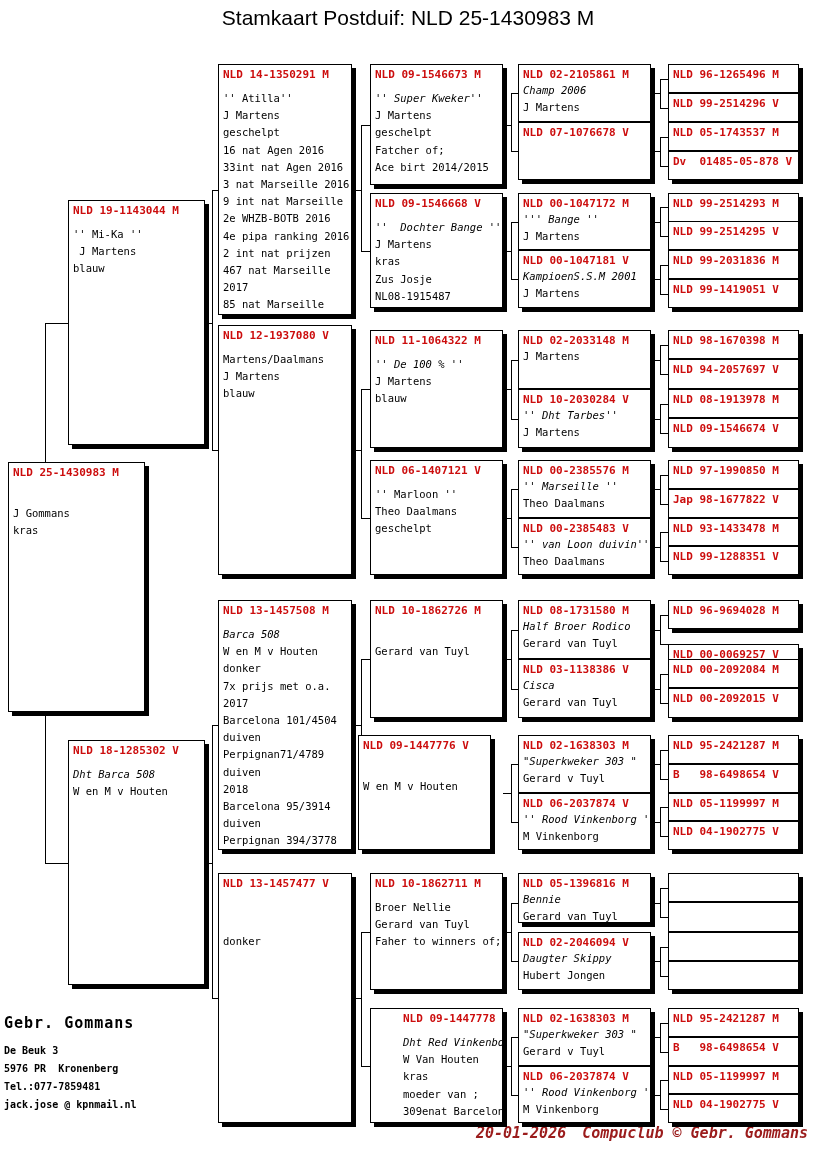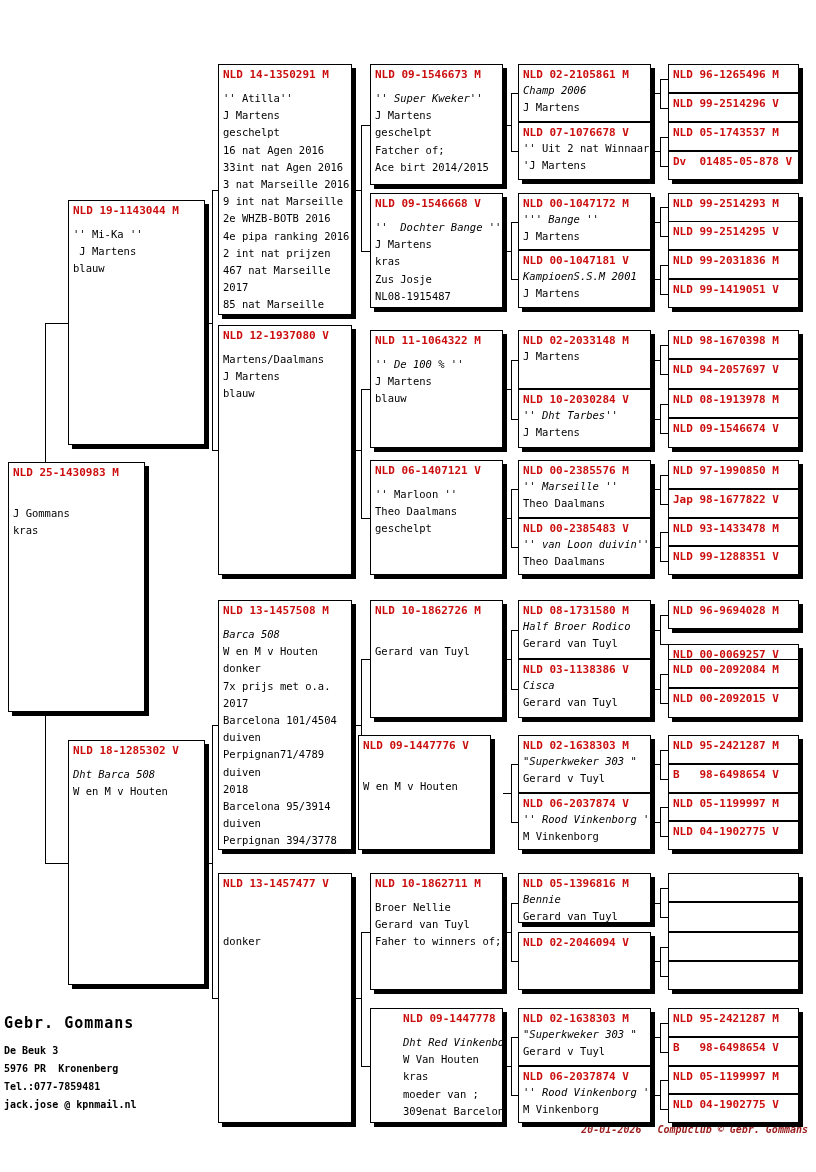--- a/index.html
+++ b/index.html
@@ -14,27 +14,28 @@
   .body{margin-top:10px;}
   .body.tight{margin-top:2px;}
   .bline{font-size:10.5px;height:17.2px;line-height:17.2px;padding:0 4px;
          white-space:pre;color:#000;overflow:hidden;}
   .it{font-style:italic;}
   .cline{position:absolute;background:#000;z-index:0;}
   .owner{position:absolute;left:4px;top:1014px;color:#000;}
   .owner-name{font-size:15px;font-weight:bold;letter-spacing:1px;margin-bottom:10px;}
   .owner-line{font-size:10px;font-weight:bold;height:18px;line-height:18px;white-space:pre;}
   .footer{position:absolute;top:1124px;right:8px;text-align:right;color:#9b1c1c;
-          font-style:italic;font-weight:bold;font-size:10px;white-space:pre;}
+          font-style:italic;font-weight:bold;font-size:15px;white-space:pre;}
   .footer span{margin-left:16px;}
 </style>
 </head>
 <body>
 
 <div id="page">
+  <div class="title">Stamkaart Postduif: NLD 25-1430983 M</div>
   <div id="chart">
       <div class="cline" style="left: 45px; top: 323px; width: 1.4px; height: 540px;"></div>
       <div class="cline" style="left: 45px; top: 323px; width: 23px; height: 1.4px;"></div>
       <div class="cline" style="left: 45px; top: 863px; width: 23px; height: 1.4px;"></div>
       <div class="cline" style="left: 205px; top: 323px; width: 7px; height: 1.4px;"></div>
       <div class="cline" style="left: 212px; top: 190px; width: 1.4px; height: 260px;"></div>
       <div class="cline" style="left: 212px; top: 190px; width: 6px; height: 1.4px;"></div>
       <div class="cline" style="left: 212px; top: 450px; width: 6px; height: 1.4px;"></div>
       <div class="cline" style="left: 205px; top: 863px; width: 7px; height: 1.4px;"></div>
       <div class="cline" style="left: 212px; top: 725px; width: 1.4px; height: 273px;"></div>
@@ -297,24 +298,20 @@
       </div>
       <div class="pbox" style="left: 518px; top: 64px; width: 133px; height: 58px;">
         <div class="ring">NLD 02-2105861 M</div>
         <div class="body tight">
           <div class="bline it">Champ 2006</div>
           <div class="bline">J Martens</div>
         </div>
       </div>
       <div class="pbox" style="left: 518px; top: 122px; width: 133px; height: 58px;">
         <div class="ring">NLD 07-1076678 V</div>
-        <div class="body tight">
-          <div class="bline">'' Uit 2 nat Winnaar</div>
-          <div class="bline">'J Martens</div>
-        </div>
       </div>
       <div class="pbox" style="left: 518px; top: 193px; width: 133px; height: 57px;">
         <div class="ring">NLD 00-1047172 M</div>
         <div class="body tight">
           <div class="bline it">''' Bange ''</div>
           <div class="bline">J Martens</div>
         </div>
       </div>
       <div class="pbox" style="left: 518px; top: 250px; width: 133px; height: 58px;">
         <div class="ring">NLD 00-1047181 V</div>
@@ -380,20 +377,24 @@
       </div>
       <div class="pbox" style="left: 518px; top: 873px; width: 133px; height: 50px;">
         <div class="ring">NLD 05-1396816 M</div>
         <div class="body tight">
           <div class="bline it">Bennie</div>
           <div class="bline">Gerard van Tuyl</div>
         </div>
       </div>
       <div class="pbox" style="left: 518px; top: 932px; width: 133px; height: 58px;">
         <div class="ring">NLD 02-2046094 V</div>
+        <div class="body tight">
+          <div class="bline it">Daugter Skippy</div>
+          <div class="bline">Hubert Jongen</div>
+        </div>
       </div>
       <div class="pbox" style="left: 518px; top: 1008px; width: 133px; height: 58px;">
         <div class="ring">NLD 02-1638303 M</div>
         <div class="body tight">
           <div class="bline it">"Superkweker 303 "</div>
           <div class="bline">Gerard v Tuyl</div>
         </div>
       </div>
       <div class="pbox" style="left: 518px; top: 1066px; width: 133px; height: 57px;">
         <div class="ring">NLD 06-2037874 V</div>

